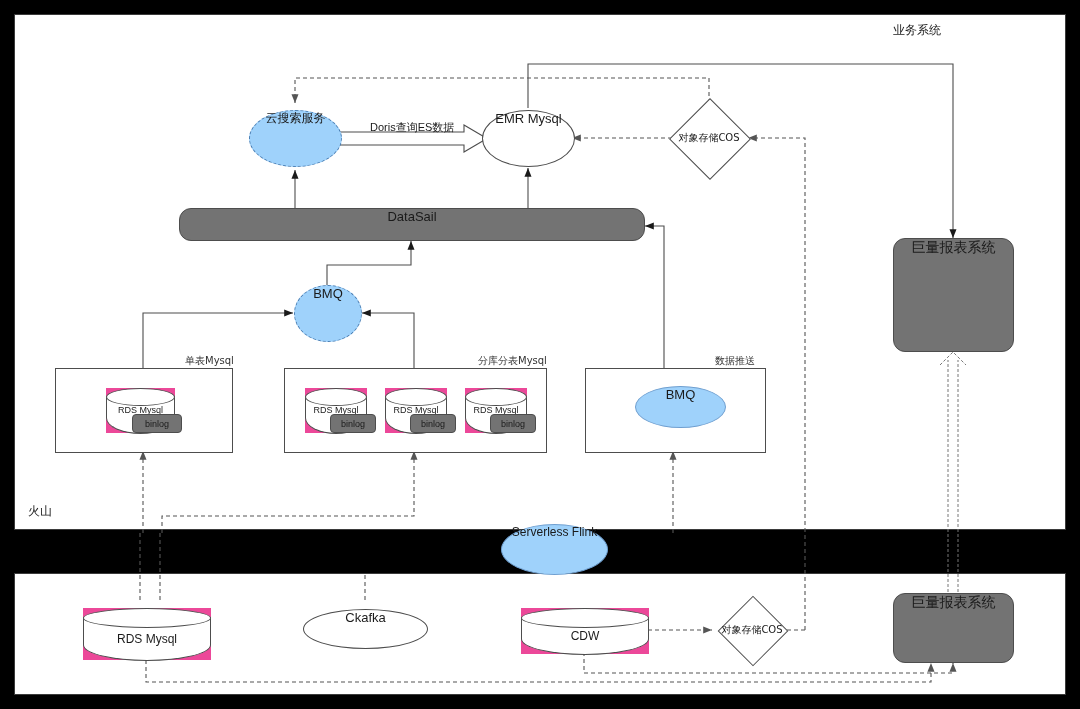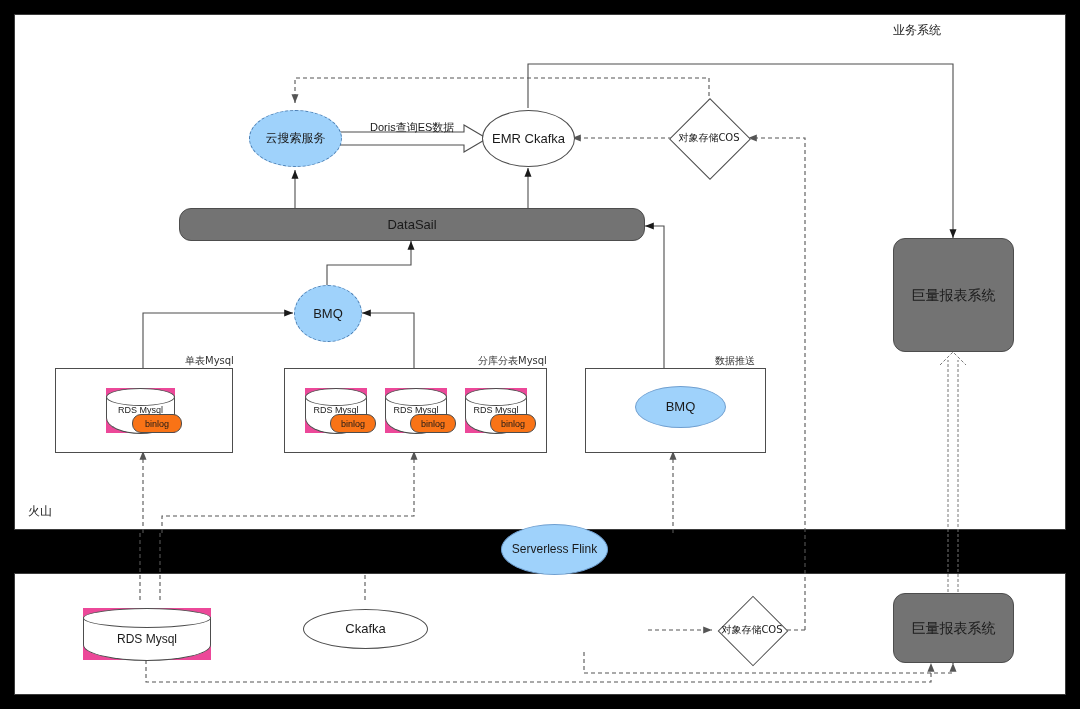--- a/index.html
+++ b/index.html
@@ -28,21 +28,21 @@
     position: absolute;
     left: 0; top: 0;
     width: 1080px; height: 709px;
     pointer-events: none;
   }
 
   .node {
     position: absolute;
     box-sizing: border-box;
     display: flex;
-    align-items: center;
+    align-items: flex-start;
     justify-content: center;
     text-align: center;
     color: #1a1a1a;
     font-size: 13px;
     line-height: 1.2;
   }
   .rounded {
     background: #737373;
     border: 1px solid #4d4d4d;
     border-radius: 12px;
@@ -93,23 +93,23 @@
     background: #ffffff;
   }
   .cyl-text {
     position: absolute;
     left: 0; right: 0;
     text-align: center;
     color: #1a1a1a;
   }
   .binlog {
     position: absolute;
-    background: #f97316;
-    border: 1px solid #4d4d4d;
-    border-radius: 9px;
+    background: #737373;
+    border: 1px solid #4d4d4d;
+    border-radius: 4px;
     display: flex;
     align-items: center;
     justify-content: center;
     font-size: 9px;
     color: #1a1a1a;
     z-index: 5;
   }
   .diamond-wrap {
     position: absolute;
   }
@@ -226,21 +226,21 @@
   <div class="panel-tag cn" style="left:893px; top:22px;">业务系统</div>
   <div class="panel-tag cn" style="left:28px; top:503px;">火山</div>
 
   <div class="edge-label" style="left:370px; top:120px;">Doris查询ES数据</div>
 
   <div class="node ellipse blue-dashed cn" style="left:249px; top:110px; width:93px; height:57px; font-size:12px;">
     <span>云搜索服务</span>
   </div>
 
   <div class="node ellipse white-ellipse" style="left:482px; top:110px; width:93px; height:57px;">
-    <span>EMR Ckafka</span>
+    <span>EMR Mysql</span>
   </div>
 
   <div class="diamond-wrap" style="left:669px; top:98px; width:80px; height:80px;">
     <div class="diamond-shape"></div>
     <div class="diamond-label cn">对象存储COS</div>
   </div>
 
   <div class="node rounded" style="left:179px; top:208px; width:466px; height:33px;">
     <span>DataSail</span>
   </div>
@@ -309,20 +309,25 @@
   <div class="cylinder" style="left:83px; top:608px; width:128px; height:52px;">
     <div class="cyl-body" style="top:9px; height:43px;"></div>
     <div class="cyl-top" style="top:0; height:18px;"></div>
     <div class="cyl-text" style="top:24px; font-size:12px;">RDS Mysql</div>
   </div>
 
   <div class="node ellipse white-ellipse" style="left:303px; top:609px; width:125px; height:40px;">
     <span>Ckafka</span>
   </div>
 
+  <div class="cylinder" style="left:521px; top:608px; width:128px; height:46px;">
+    <div class="cyl-body" style="top:9px; height:37px;"></div>
+    <div class="cyl-top" style="top:0; height:18px;"></div>
+    <div class="cyl-text" style="top:21px; font-size:12px;">CDW</div>
+  </div>
 
   <div class="diamond-wrap" style="left:716px; top:594px; width:72px; height:72px;">
     <div class="diamond-shape" style="width:48px;height:48px;margin-left:-24px;margin-top:-24px;"></div>
     <div class="diamond-label cn" style="font-size:10px;">对象存储COS</div>
   </div>
 
   <div class="node rounded cn" style="left:893px; top:593px; width:121px; height:70px; font-size:14px;">
     <span>巨量报表系统</span>
   </div>
 

